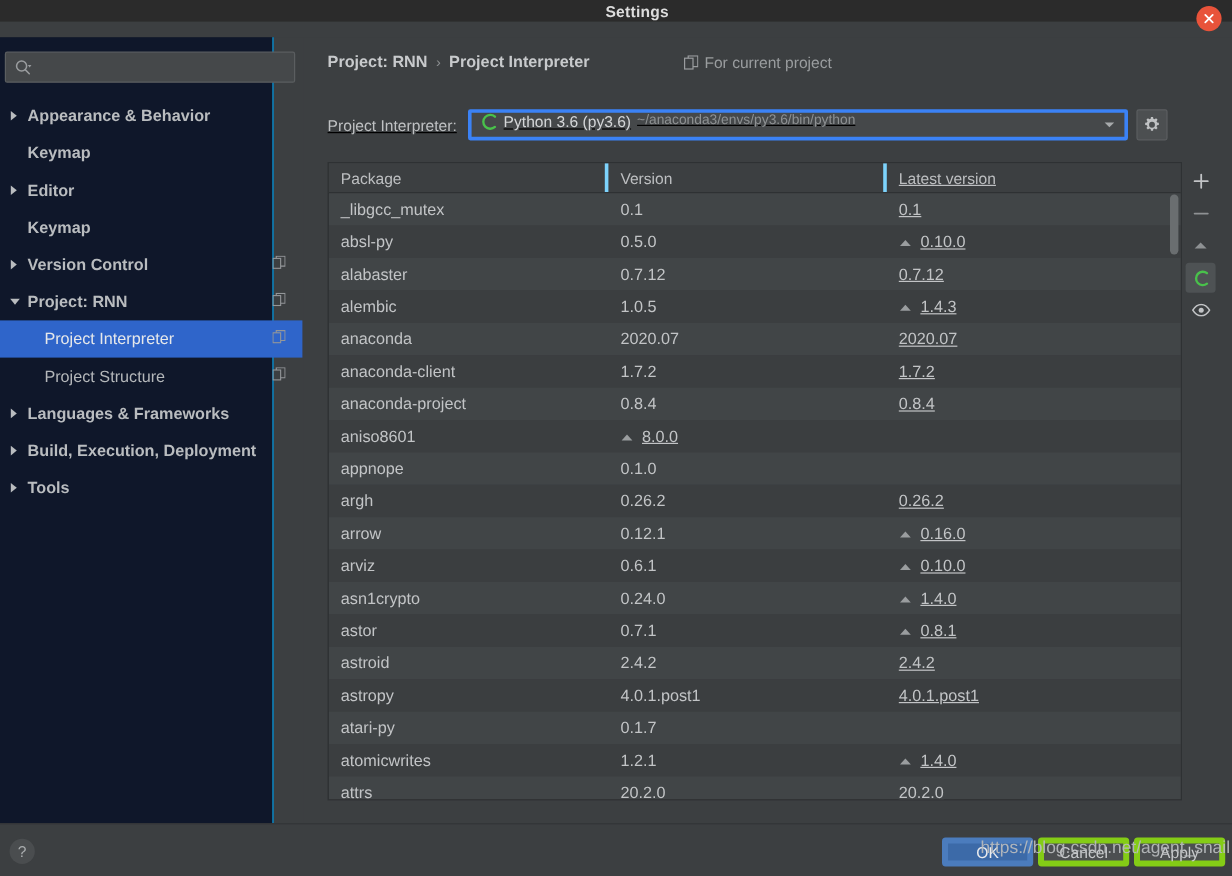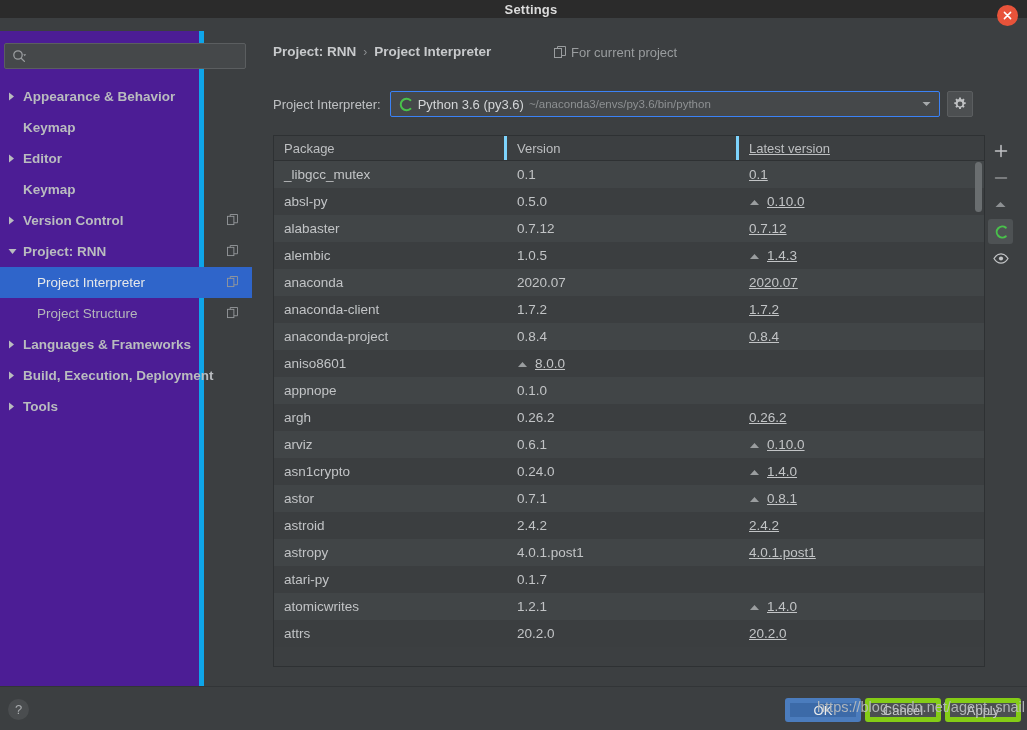--- a/index.html
+++ b/index.html
@@ -30,23 +30,23 @@
   .close-btn svg { display: block; }
 
   
   .dialog {
     position: absolute; left: 0; top: 31px; width: 1027px; height: 655px;
     background: #3c3f41;
   }
 
   
   .leftpanel {
-    position: absolute; left: 0; top: 0; width: 204px; height: 655px;
-    background: #4c1d95;
-    border-right: 5px solid #0ea5e9;
+    position: absolute; left: 0; top: 0; width: 228px; height: 655px;
+    background: #0f172a;
+    border-right: 1px solid #0ea5e9;
   }
   .search-wrap {
     position: absolute; left: 4px; top: 12px; width: 242px; height: 26px;
   }
   .search-box {
     width: 100%; height: 100%;
     background: #45484a;
     border: 1px solid #5b5e60;
     border-radius: 2px;
     display: flex; align-items: center; padding-left: 7px;
@@ -84,35 +84,35 @@
     position: absolute; left: 253px; top: 0; width: 774px; height: 655px;
     background: #3c3f41;
   }
   .breadcrumb {
     position: absolute; left: 20px; top: 13px;
     display: flex; align-items: baseline; gap: 7px;
   }
   .bc-item { color: #c8cacc; font-size: 13.5px; font-weight: bold; }
   .bc-sep { color: #8b8e90; font-size: 12px; }
   .forproj {
-    position: absolute; left: 301px; top: 14px;
+    position: absolute; left: 317px; top: 14px;
     display: flex; align-items: center; gap: 5px;
   }
   .forproj-label { color: #9a9d9f; font-size: 13px; }
 
   .interp-row {
     position: absolute; left: 20px; top: 54px; width: 740px; height: 38px;
-    display: flex; align-items: center;
+    display: flex; align-items: center; text-decoration: underline;
   }
   .interp-label { color: #bfc1c3; font-size: 13px; margin-right: 9px; }
   .interp-combo {
     position: relative;
     width: 550px; height: 26px;
-    background: #45484a; border: 1px solid #3b82f6; border-radius: 2px;
-    display: flex; align-items: center; padding: 0 16px 0 7px;
+    background: #45484a; border: 3px solid #3b82f6; border-radius: 2px;
+    display: flex; padding: 0 16px 0 7px;
     cursor: pointer;
   }
   .py-icon { flex: 0 0 auto; margin-right: 5px; display: block; }
   .interp-name { color: #d4d6d8; font-size: 13px; white-space: nowrap; }
   .interp-path { color: #8e9193; font-size: 11.5px; margin-left: 5px; white-space: nowrap; }
   .combo-arrow {
     position: absolute; right: 8px; top: 50%; transform: translateY(-50%);
   }
   .gear-btn {
     width: 26px; height: 26px; margin-left: 7px;
@@ -437,20 +437,30 @@
             <div class="td col2">0.1.0</div>
             <div class="td col3 latest">
               <span></span>
             </div>
           </div>
           <div class="trow">
             <div class="td col1">argh</div>
             <div class="td col2">0.26.2</div>
             <div class="td col3 latest">
               <span>0.26.2</span>
+            </div>
+          </div>
+          <div class="trow">
+            <div class="td col1">arrow</div>
+            <div class="td col2">0.12.1</div>
+            <div class="td col3 latest">
+              <span class="up-arrow"><svg width="11" height="7" viewBox="0 0 11 7">
+                  <path d="M5.5 1 L10 6 L1 6 Z" fill="#9a9d9f"></path>
+                </svg></span>
+              <span>0.16.0</span>
             </div>
           </div>
           <div class="trow">
             <div class="td col1">arviz</div>
             <div class="td col2">0.6.1</div>
             <div class="td col3 latest">
               <span class="up-arrow"><svg width="11" height="7" viewBox="0 0 11 7">
                   <path d="M5.5 1 L10 6 L1 6 Z" fill="#9a9d9f"></path>
                 </svg></span>
               <span>0.10.0</span>

